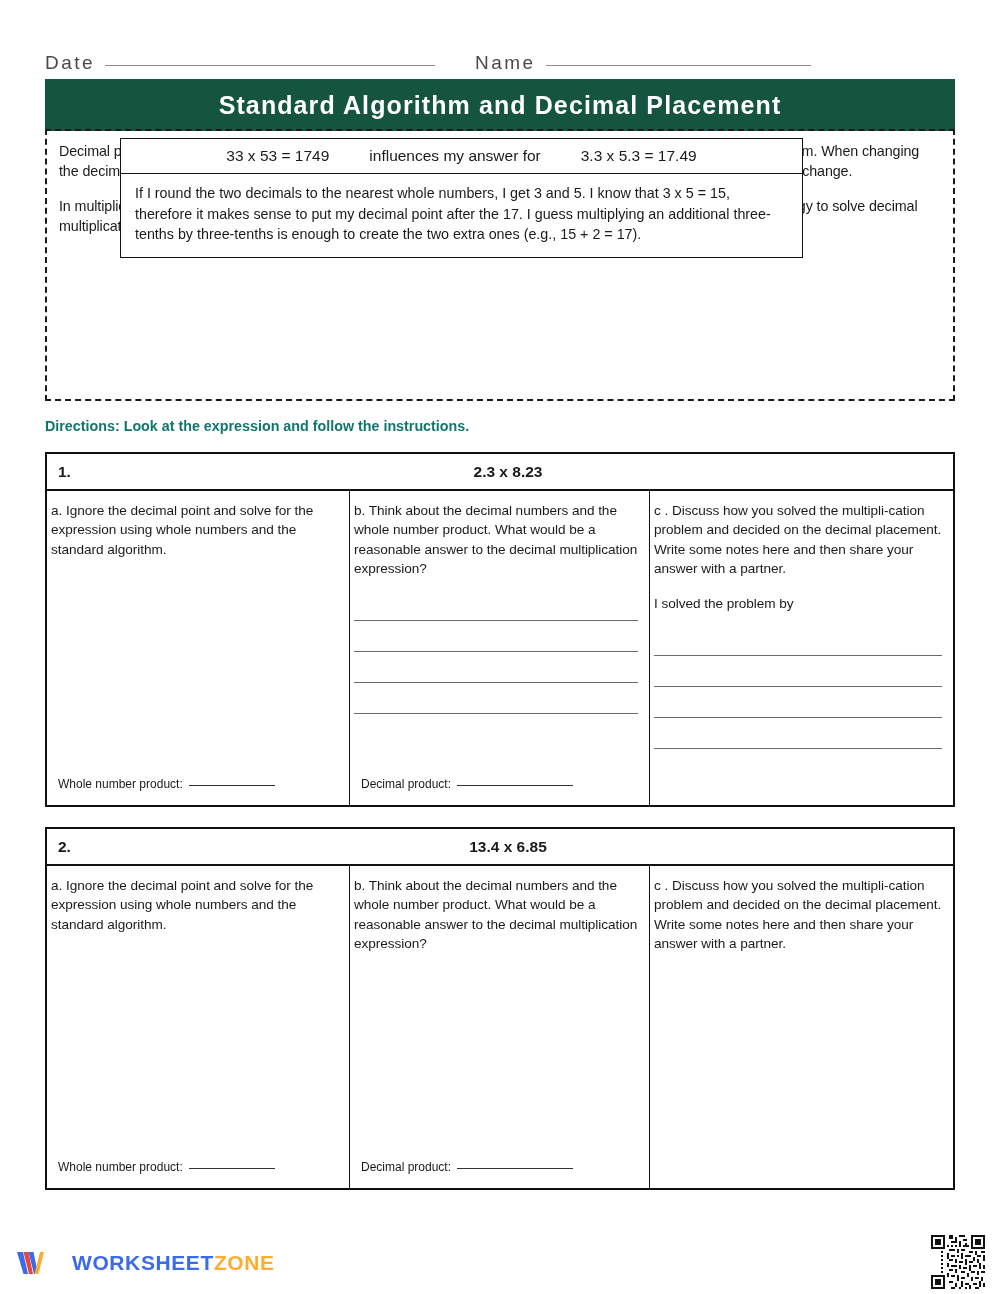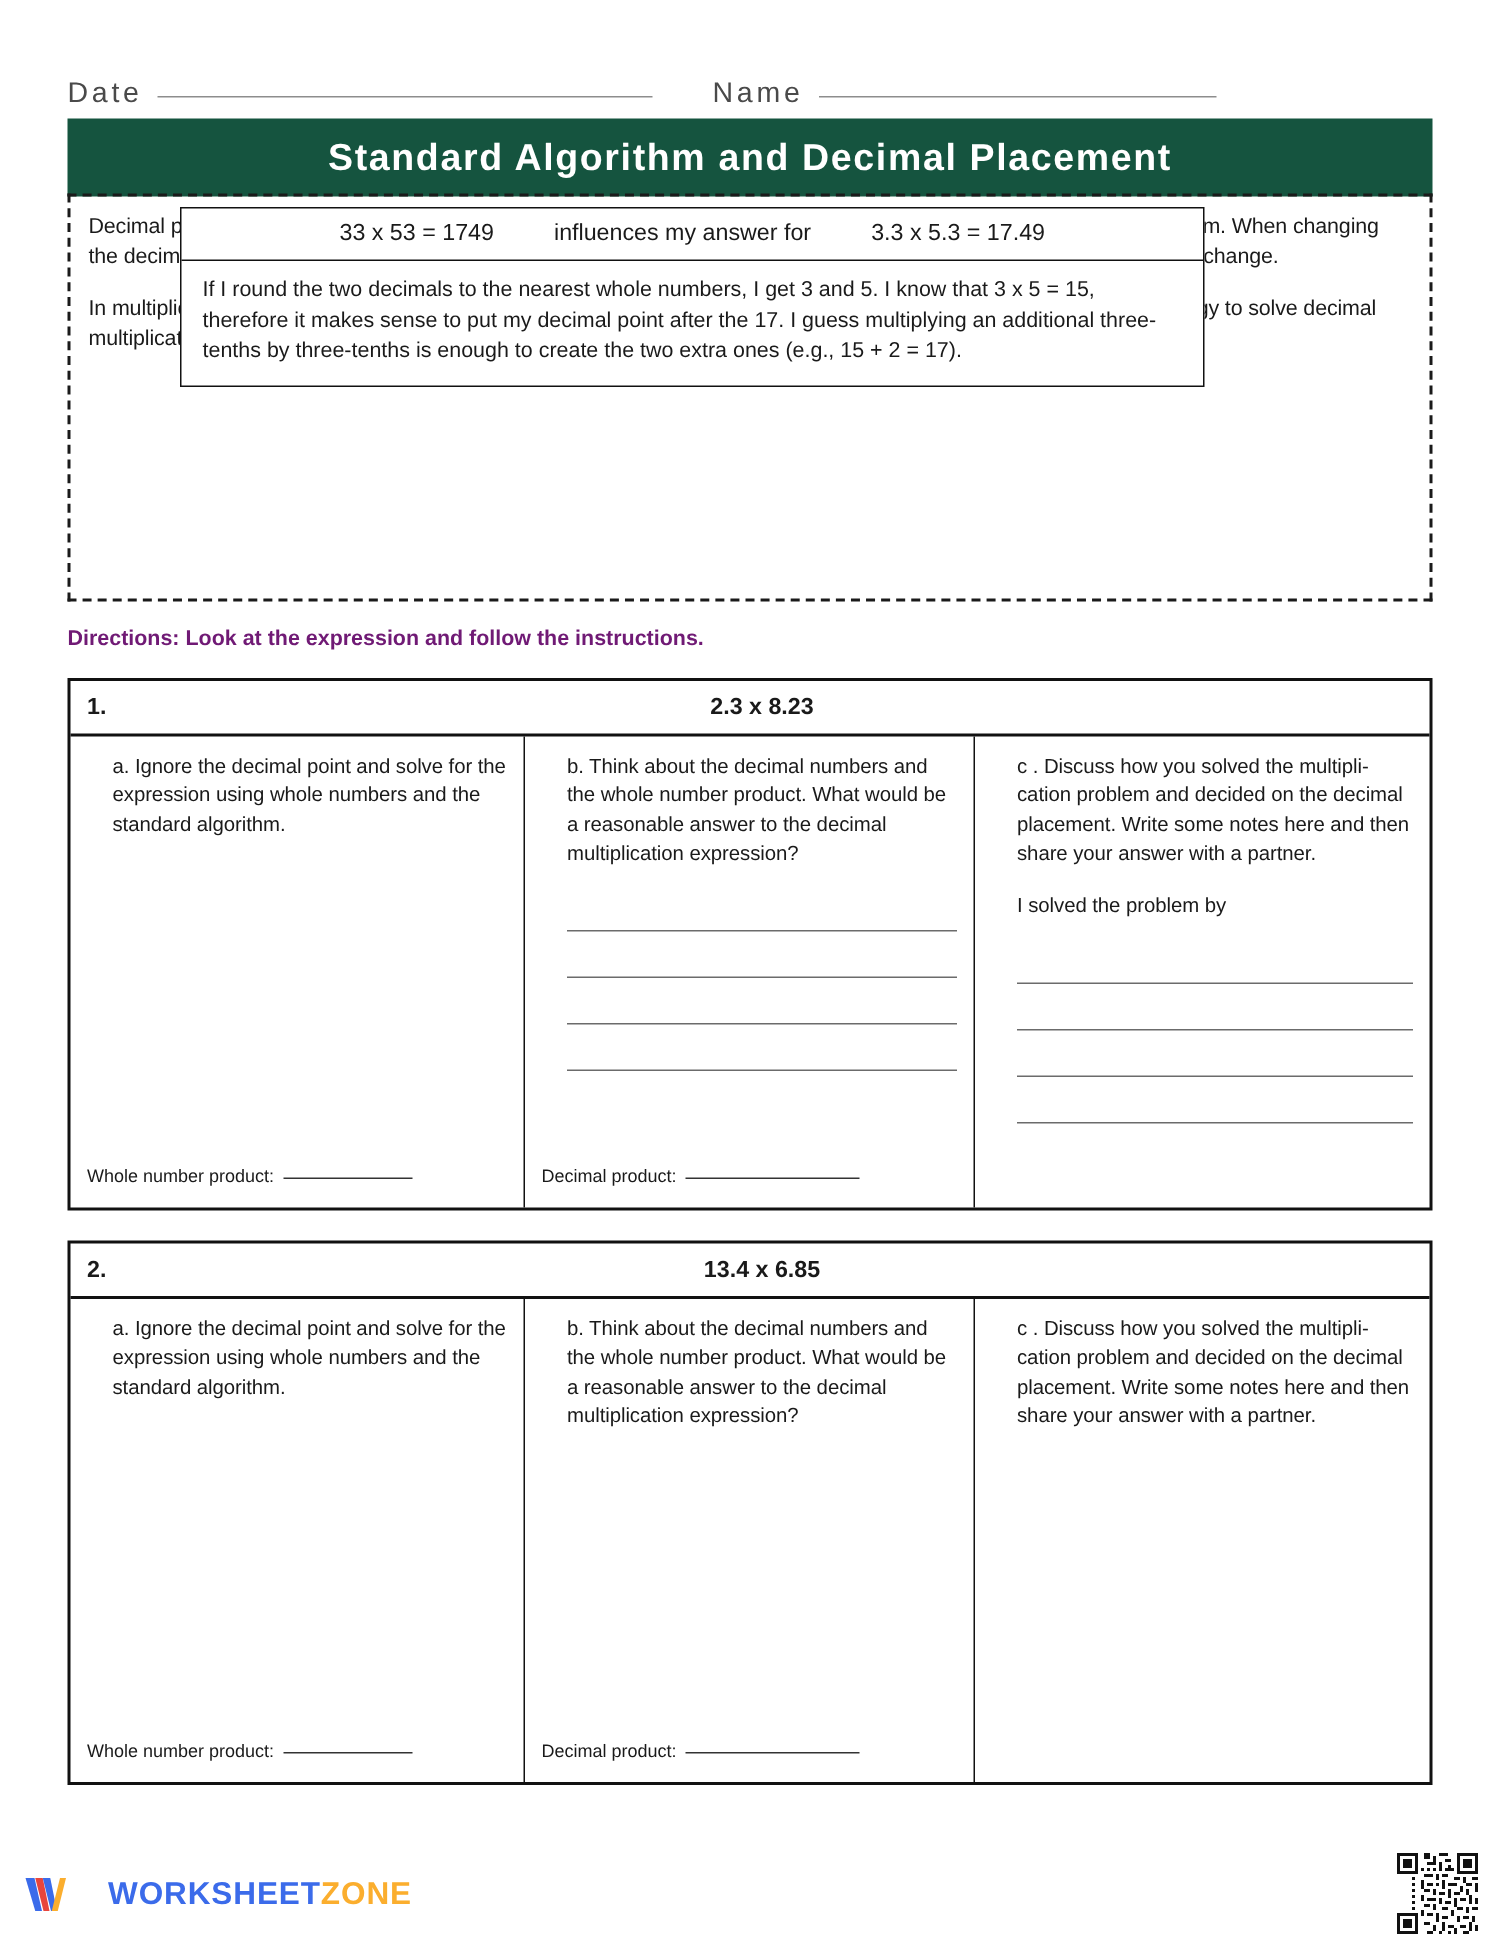--- a/index.html
+++ b/index.html
@@ -113,21 +113,21 @@
     line-height: 1.45;
   }
 
   
   .directions {
     position: absolute;
     left: 45px;
     top: 418px;
     font-size: 14.3px;
     font-weight: 700;
-    color: #701a75;
+    color: #0f766e;
   }
 
   
   .problem {
     position: absolute;
     left: 45px;
     width: 910px;
     border: 2px solid #111;
     box-sizing: border-box;
     background: #fff;
@@ -158,21 +158,21 @@
     font-weight: 700;
     padding-left: 16px;
   }
 
   .prob-cols {
     display: flex;
     height: calc(100% - 37px);
   }
   .pcol {
     box-sizing: border-box;
-    padding: 10px 11px 0 28px;
+    padding: 10px 11px 0 4px;
     position: relative;
   }
   .pcol.a { width: 303px; border-right: 1.6px solid #111; }
   .pcol.b { width: 300px; border-right: 1.6px solid #111; }
   .pcol.c { width: 303px; }
 
   .ptext {
     margin: 0;
     font-size: 13.6px;
     line-height: 1.42;

